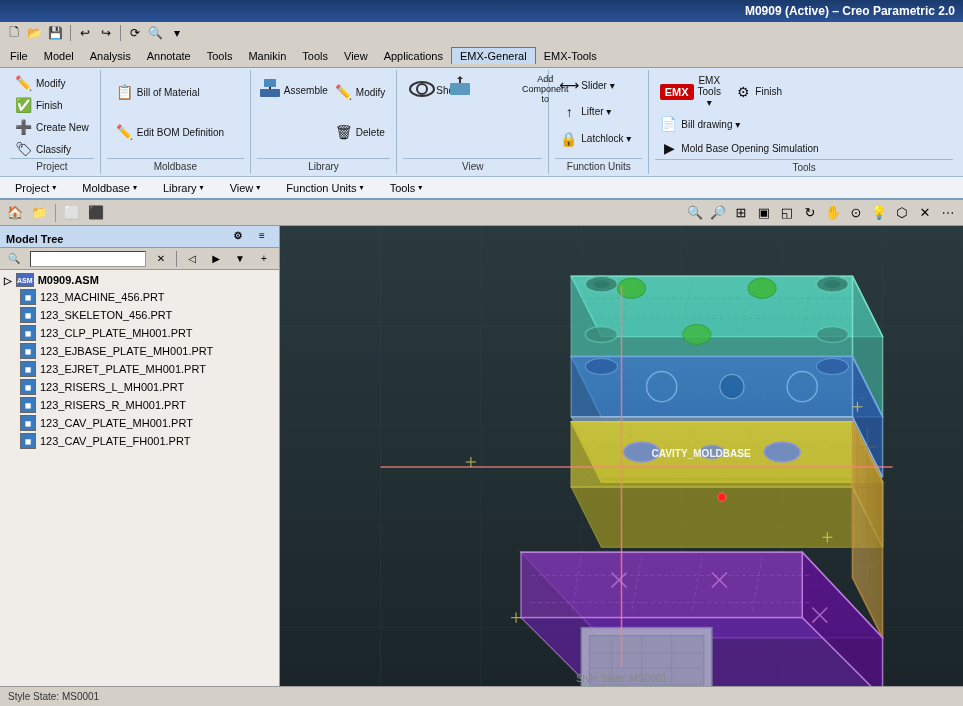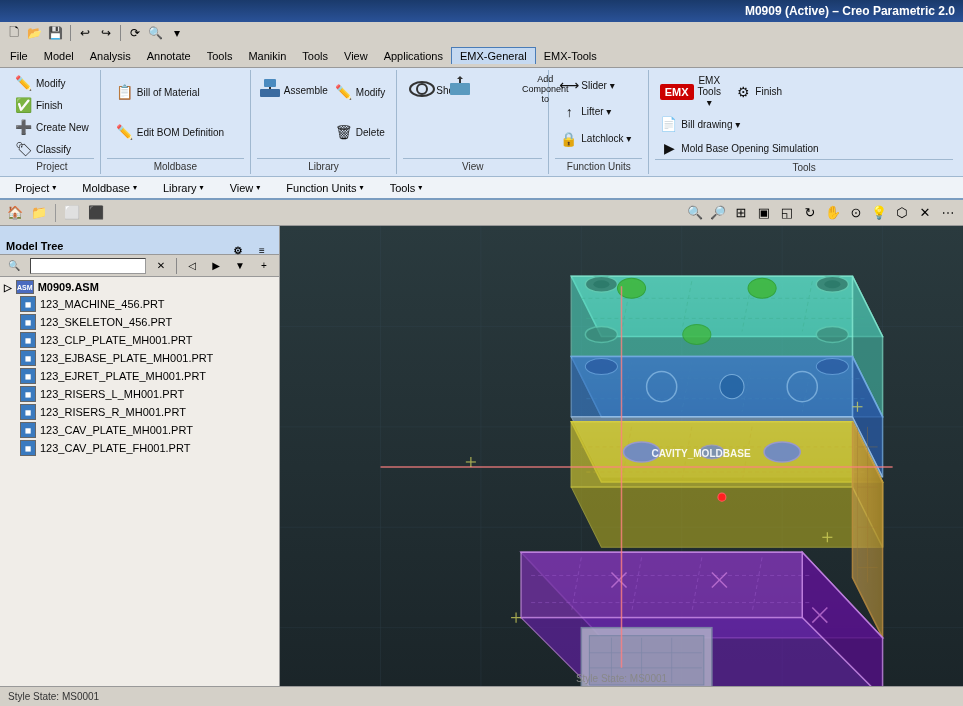--- a/index.html
+++ b/index.html
@@ -190,25 +190,25 @@
       width: 280px;
       background: #f0ede8;
       border-right: 1px solid #999;
       display: flex;
       flex-direction: column;
       flex-shrink: 0;
     }
 
     #model-tree-header {
       background: #c5d9f1;
-      padding: 14px 6px;
+      padding: 2px 6px;
       font-weight: bold;
       font-size: 11px;
       display: flex;
-      align-items: flex-start;
+      align-items: flex-end;
       justify-content: space-between;
       height: 22px;
       border-bottom: 1px solid #999;
     }
 
     #model-tree-toolbar {
       background: #d4d0c8;
       display: flex;
       align-items: center;
       height: 22px;

